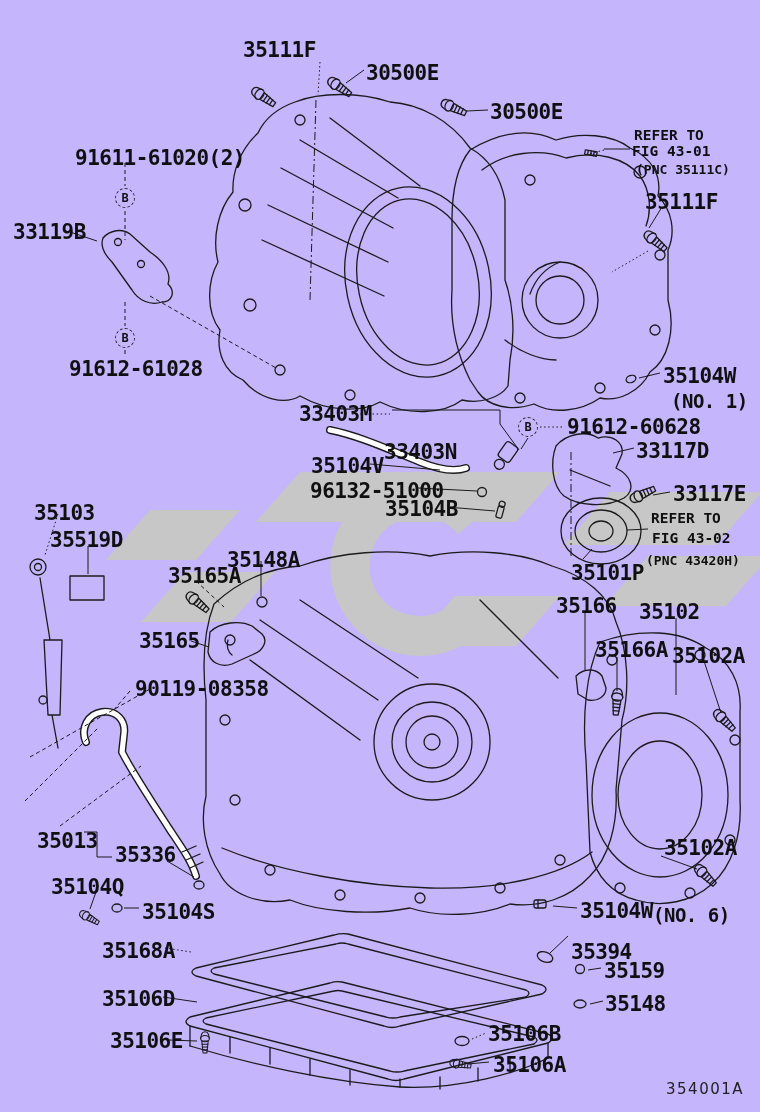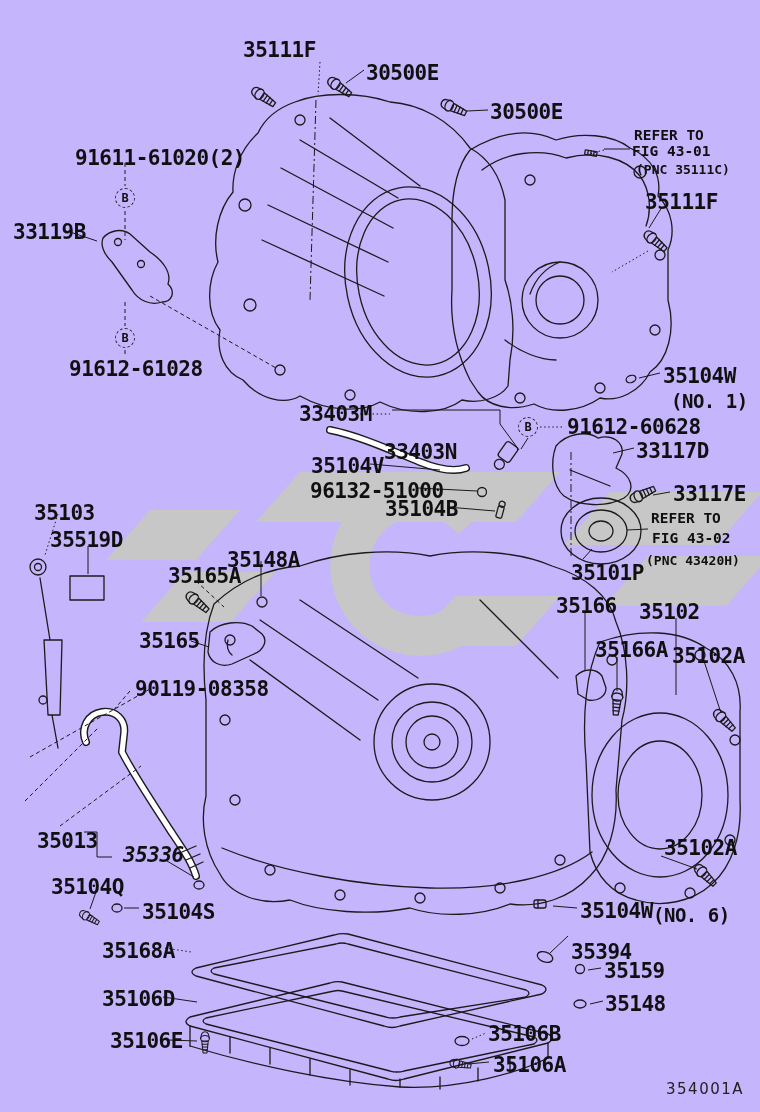--- a/index.html
+++ b/index.html
@@ -301,21 +301,21 @@
       <div class="lbl lg" style="left: 227px; top: 548px;">35148A</div>
       <div class="lbl lg" style="left: 168px; top: 564px;">35165A</div>
       <div class="lbl lg" style="left: 571px; top: 530px; margin-top: 31px;">35101P</div>
       <div class="lbl lg" style="left: 556px; top: 594px;">35166</div>
       <div class="lbl lg" style="left: 639px; top: 600px;">35102</div>
       <div class="lbl lg" style="left: 139px; top: 629px;">35165</div>
       <div class="lbl lg" style="left: 595px; top: 638px;">35166A</div>
       <div class="lbl lg" style="left: 672px; top: 644px;">35102A</div>
       <div class="lbl lg" style="left: 135px; top: 677px;">90119-08358</div>
       <div class="lbl lg" style="left: 37px; top: 829px;">35013</div>
-      <div class="lbl lg" style="left: 123px; top: 843px; font-style: italic;">35336</div>
+      <div class="lbl lg" style="left: 115px; top: 843px;">35336</div>
       <div class="lbl lg" style="left: 664px; top: 836px;">35102A</div>
       <div class="lbl lg" style="left: 51px; top: 875px;">35104Q</div>
       <div class="lbl lg" style="left: 142px; top: 900px;">35104S</div>
       <div class="lbl lg" style="left: 580px; top: 899px;">35104W</div>
       <div class="lbl md" style="left: 653px; top: 904px;">(NO. 6)</div>
       <div class="lbl lg" style="left: 571px; top: 927px; margin-top: 13px;">35394</div>
       <div class="lbl lg" style="left: 102px; top: 939px;">35168A</div>
       <div class="lbl lg" style="left: 604px; top: 959px;">35159</div>
       <div class="lbl lg" style="left: 102px; top: 987px;">35106D</div>
       <div class="lbl lg" style="left: 605px; top: 992px;">35148</div>

